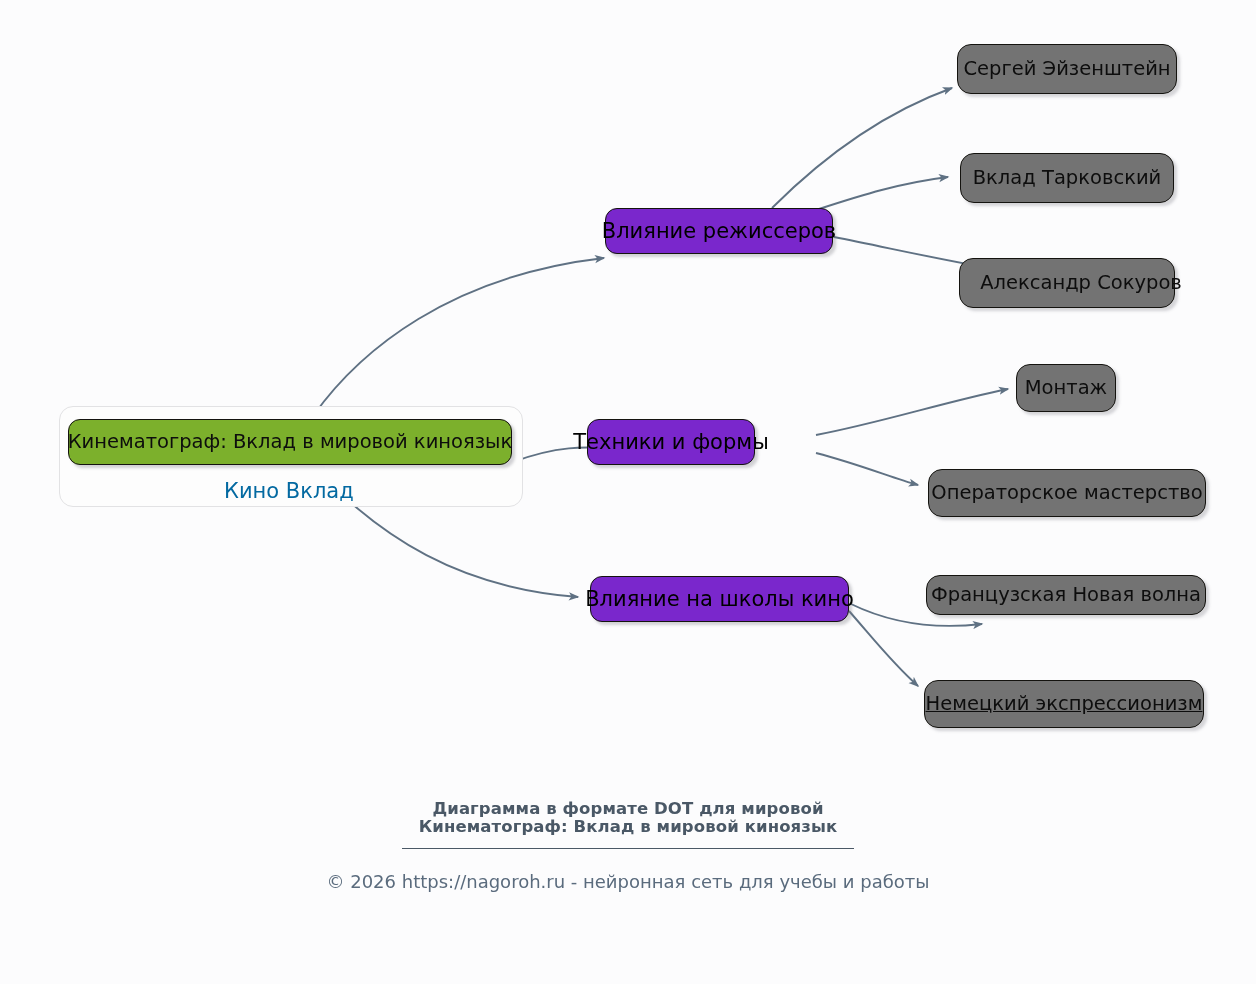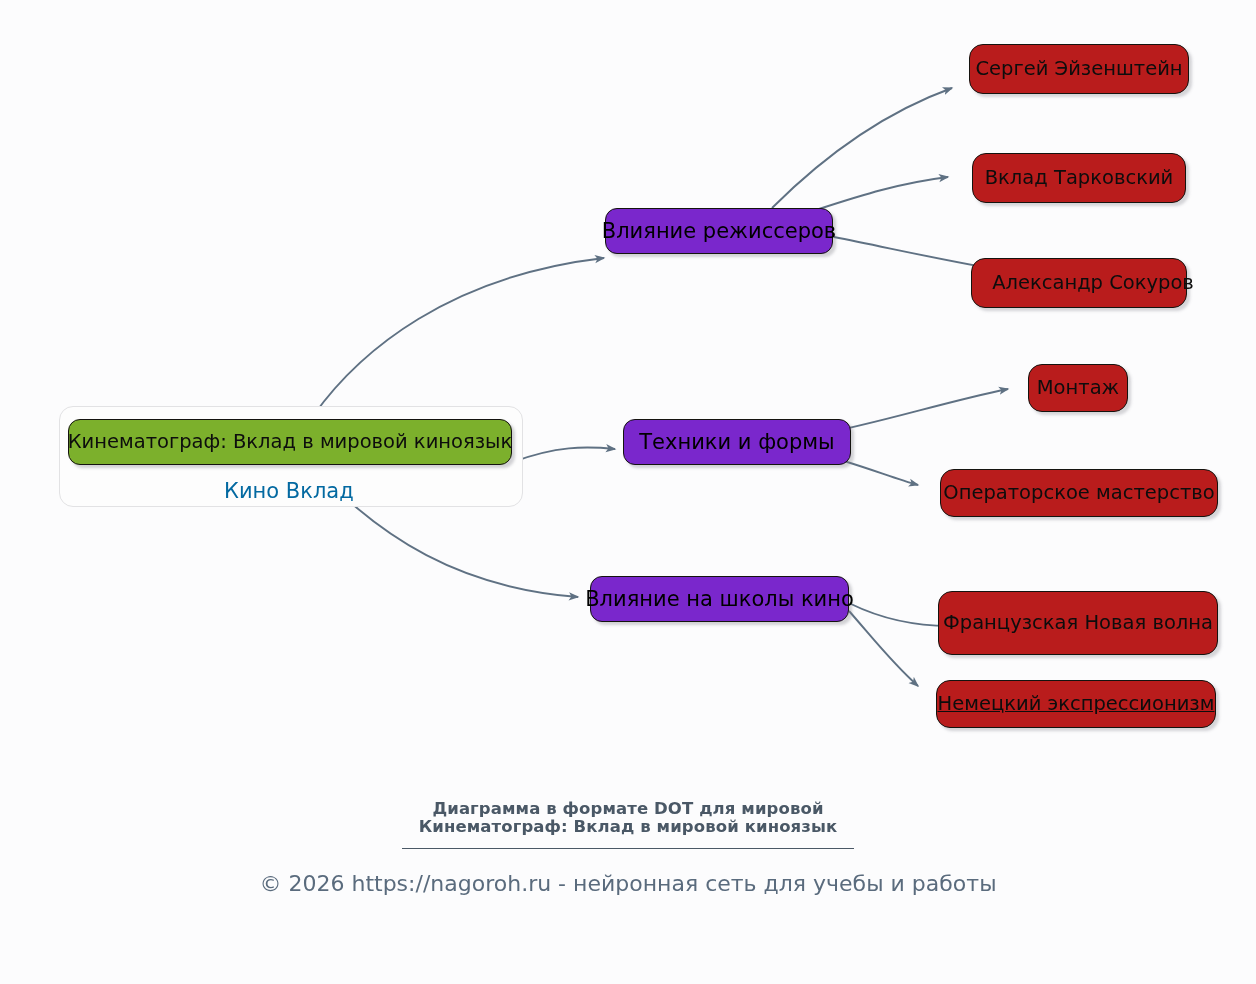--- a/index.html
+++ b/index.html
@@ -69,27 +69,26 @@
   .node-branch {
     background: #7a27cc;
     border: 1.6px solid #14130f;
     border-radius: 12px;
     color: #000000;
     font-size: 21px;
     box-shadow: 3px 3px 3px rgba(120,120,130,0.33);
   }
 
   .node-leaf {
-    background: #b91c1c;
+    background: #737373;
     border: 1.5px solid #14130f;
     border-radius: 14px;
     color: #0d0d0d;
     font-size: 19.5px;
     box-shadow: 3px 3px 3px rgba(120,120,130,0.30);
-    margin-left: 12px;
   }
 
   #footer {
     position: absolute;
     left: 0;
     top: 800px;
     width: 1256px;
     text-align: center;
   }
   .footer-title {
@@ -100,21 +99,21 @@
     letter-spacing: 0.1px;
   }
   .footer-divider {
     margin: 10px auto 0 auto;
     width: 452px;
     height: 1px;
     border-bottom: 1.6px solid #4a5866;
   }
   .footer-copy {
     margin-top: 22px;
-    font-size: 22px;
+    font-size: 18px;
     color: #5a6b7d;
   }
 </style>
 </head>
 <body>
 
 <div id="graph-canvas">
 
   <svg id="edge-layer" viewBox="0 0 1256 984" xmlns="http://www.w3.org/2000/svg">
     <defs>
@@ -139,35 +138,35 @@
     </g>
   </svg>
 
   <div class="cluster-box" style="left:59px; top:406px; width:464px; height:101px;"></div>
   <div class="cluster-label" style="left:224px; top:479px;">Кино Вклад</div>
 
   <div class="node node-root" style="left:68px; top:419px; width:444px; height:46px;">Кинематограф: Вклад в мировой киноязык</div>
 
   <div class="node node-branch" style="left:605px; top:208px; width:228px; height:46px;">Влияние режиссеров</div>
 
-  <div class="node node-branch" style="left:623px; top:419px; width:228px; height:46px;">Техники и формы</div>
+  <div class="node node-branch" style="left:587px; top:419px; width:168px; height:46px;">Техники и формы</div>
 
   <div class="node node-branch" style="left:590px; top:576px; width:259px; height:46px;border-radius:12px;">Влияние на школы кино</div>
 
   <div class="node node-leaf" style="left:957px; top:44px; width:220px; height:50px;">Сергей Эйзенштейн</div>
 
   <div class="node node-leaf" style="left:960px; top:153px; width:214px; height:50px;">Вклад Тарковский</div>
 
   <div class="node node-leaf" style="left:959px; top:258px; width:216px; height:50px;padding-left:28px;">Александр Сокуров</div>
 
   <div class="node node-leaf" style="left:1016px; top:364px; width:100px; height:48px;">Монтаж</div>
 
   <div class="node node-leaf" style="left:928px; top:469px; width:278px; height:48px;">Операторское мастерство</div>
 
-  <div class="node node-leaf" style="left:926px; top:591px; width:280px; height:64px;">Французская Новая волна</div>
+  <div class="node node-leaf" style="left:926px; top:575px; width:280px; height:40px;">Французская Новая волна</div>
 
   <div class="node node-leaf" style="left:924px; top:680px; width:280px; height:48px;text-decoration:underline;">Немецкий экспрессионизм</div>
 
 </div>
 
 <div id="footer">
   <div class="footer-title">Диаграмма в формате DOT для мировой</div>
   <div class="footer-title">Кинематограф: Вклад в мировой киноязык</div>
   <div class="footer-divider"></div>
   <div class="footer-copy">© 2026 https://nagoroh.ru - нейронная сеть для учебы и работы</div>

